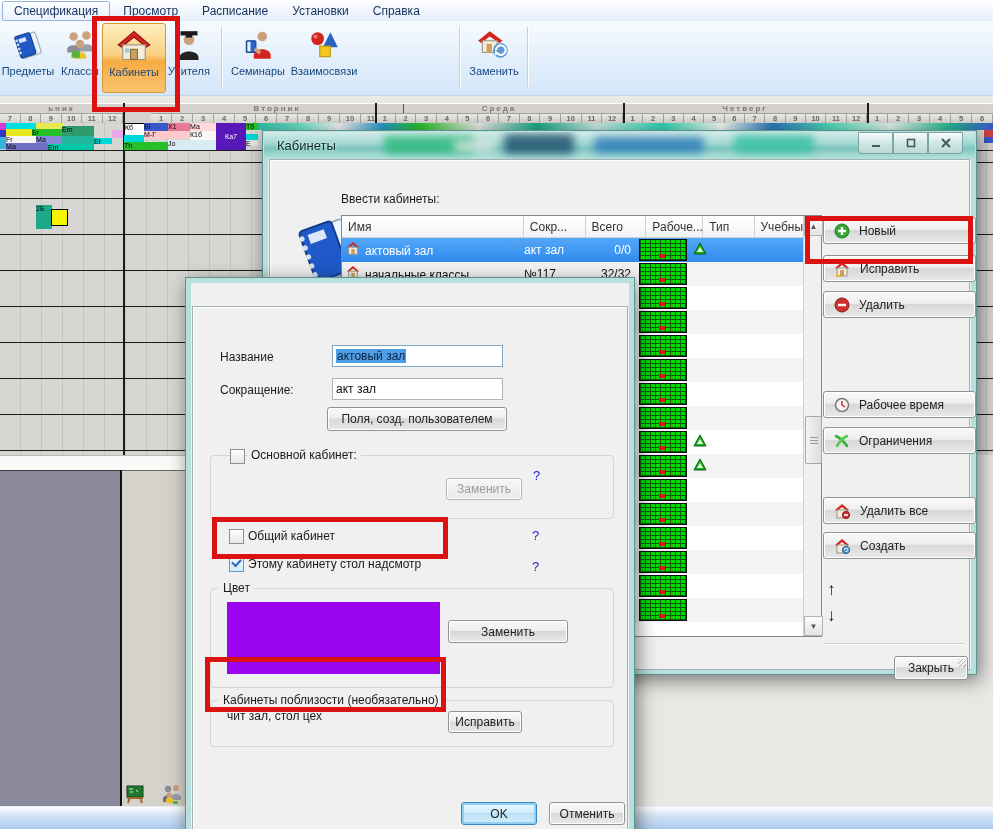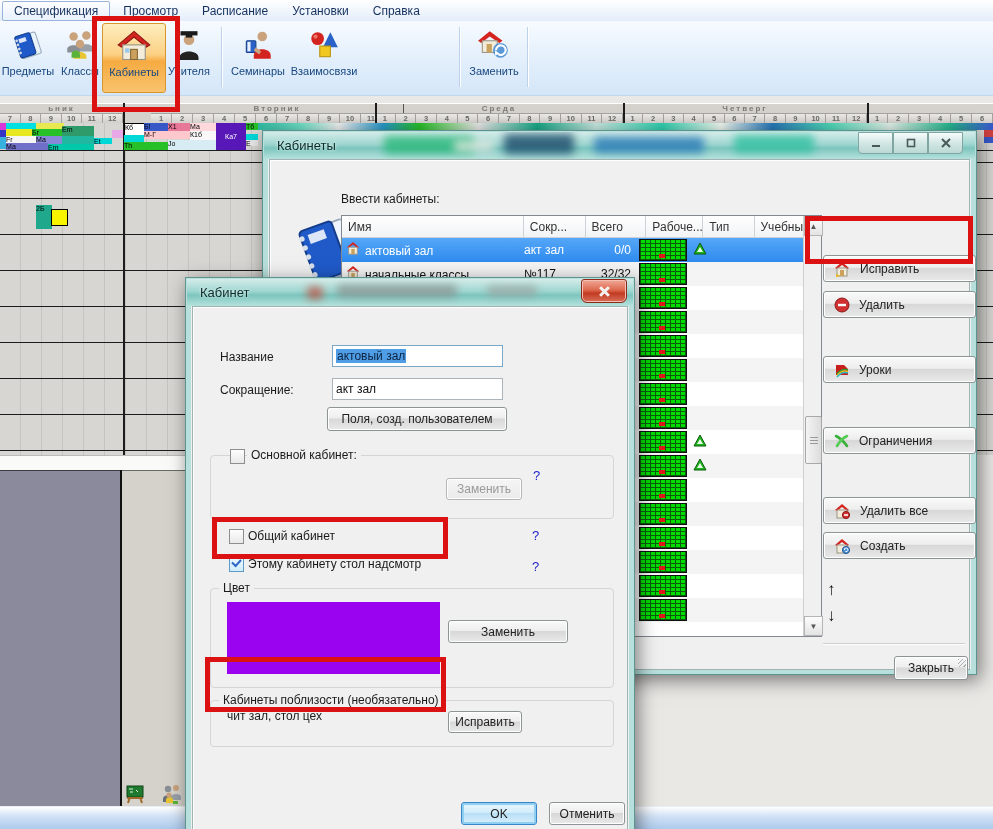--- a/index.html
+++ b/index.html
@@ -614,44 +614,49 @@
           <div class="sb-btn" style="top:0">▲</div>
           <div class="sb-thumb" style="top:200px">
               <i></i>
               <i></i>
               <i></i>
             </div>
           <div class="sb-btn" style="bottom:0">▼</div>
         </div>
       </div>
 
+      <div class="btn side-btn" style="top:57px">
+        <svg width="16" height="16" viewBox="0 0 16 16">
+            <circle cx="8" cy="8" r="7" fill="#35a435" stroke="#1d7a1d"></circle>
+            <path d="M8 4v8M4 8h8" stroke="#fff" stroke-width="2.4"></path>
+          </svg>
+        <span>Новый</span>
+      </div>
       <div class="btn side-btn" style="top:95px">
         <svg width="17" height="16" viewBox="0 0 17 16">
             <polygon points="8,1 15,7 13,8 8,4 3,8 1,7" fill="#d42420"></polygon>
             <rect x="3" y="7" width="10" height="8" fill="#f3ecdb" stroke="#9a9482"></rect>
             <rect x="6" y="9" width="4" height="6" fill="#caa25e"></rect>
             <path d="M2 13l5 2-5 1z" fill="#e8b820"></path>
           </svg>
         <span>Исправить</span>
       </div>
       <div class="btn side-btn" style="top:131px">
         <svg width="16" height="16" viewBox="0 0 16 16">
             <circle cx="8" cy="8" r="7" fill="#d03030" stroke="#8c1a1a"></circle>
             <path d="M4 8h8" stroke="#fff" stroke-width="2.4"></path>
           </svg>
         <span>Удалить</span>
       </div>
-      <div class="btn side-btn" style="top:196px">
+      <div class="btn side-btn" style="top:231px">
         <svg width="16" height="16" viewBox="0 0 16 16">
-            <path d="M2 3h8l4 4v6H2z" fill="#c81e1e"></path>
-            <path d="M3 12q5-6 11-4" stroke="#2aa02a" stroke-width="1.6" fill="none"></path>
-            <path d="M3 13.5q5-6 11-4" stroke="#e8c020" stroke-width="1.6" fill="none"></path>
-            <path d="M3 15q5-6 11-4" stroke="#28b8c8" stroke-width="1.6" fill="none"></path>
-          </svg>
-        <span>Уроки</span>
+            <circle cx="8" cy="8" r="6.5" fill="#f4f4f4" stroke="#7a7a7a" stroke-width="1.5"></circle>
+            <path d="M8 4v4l3 2" stroke="#c82020" stroke-width="1.4" fill="none"></path>
+          </svg>
+        <span>Рабочее время</span>
       </div>
       <div class="btn side-btn" style="top:267px">
         <svg width="16" height="16" viewBox="0 0 16 16">
             <path d="M2 3q6 3 11 10" stroke="#38b038" stroke-width="2.6" fill="none" stroke-linecap="round"></path>
             <path d="M13 3q-6 3-10 10" stroke="#54cc54" stroke-width="2.6" fill="none" stroke-linecap="round"></path>
           </svg>
         <span>Ограничения</span>
       </div>
       <div class="btn side-btn" style="top:337px">
         <svg width="17" height="16" viewBox="0 0 17 16">
@@ -676,32 +681,20 @@
       <div class="abs" style="left:553px;top:483px;width:142px;height:1px;background:#cfcfcf;box-shadow:0 1px 0 #fff"></div>
       <div class="btn abs" style="left:624px;top:496px;width:72px;height:22px">
         <span>Закрыть</span>
       </div>
       <div class="abs" style="right:3px;bottom:2px;width:8px;height:8px;background:
         repeating-linear-gradient(135deg,#b0b0b0 0 1px,transparent 1px 3px)"></div>
     </div>
   </div>
 
   <div class="dlg" style="left:185px;top:277px;width:448px;height:560px;z-index:40">
-    <div class="dlg-title">
-      <div class="blob" style="left:150px;top:6px;width:120px;height:12px;background:#8a9290"></div>
-      <div class="blob" style="left:300px;top:7px;width:50px;height:10px;background:#9aa2a0"></div>
-      <div class="blob" style="left:120px;top:8px;width:16px;height:12px;background:#c05040"></div>
-      <span style="position:relative;margin-left:13px">Кабинет</span>
-      <div class="red-x" style="right:6px;top:0">
-        <svg width="13" height="13" viewBox="0 0 12 12">
-            <path d="M2 2l8 8M10 2l-8 8" stroke="#fff" stroke-width="2.6"></path>
-            <path d="M2 2l8 8M10 2l-8 8" stroke="#eee" stroke-width="1.4"></path>
-          </svg>
-      </div>
-    </div>
     <div class="dlg-body" style="height:526px">
       <div class="field-label" style="left:27px;top:43px">Название</div>
       <div class="tinput" style="left:139px;top:38px;width:166px">
         <span style="background:#4f9de4;color:#0c2242;padding:0 1px">актовый зал</span>
       </div>
       <div class="field-label" style="left:27px;top:76px">Сокращение:</div>
       <div class="tinput" style="left:139px;top:71px;width:166px;border-color:#aab4ba">
         <span>акт зал</span>
       </div>
       <div class="btn abs" style="left:134px;top:100px;width:178px;height:22px">

